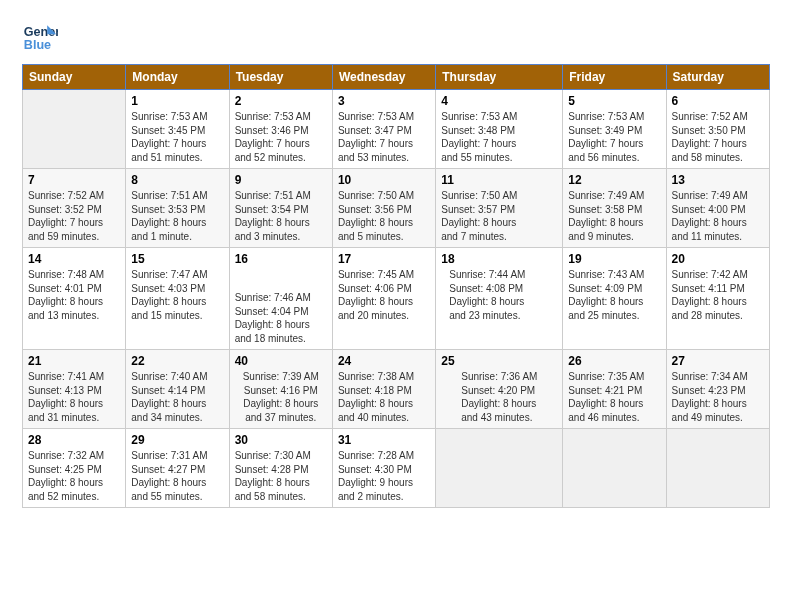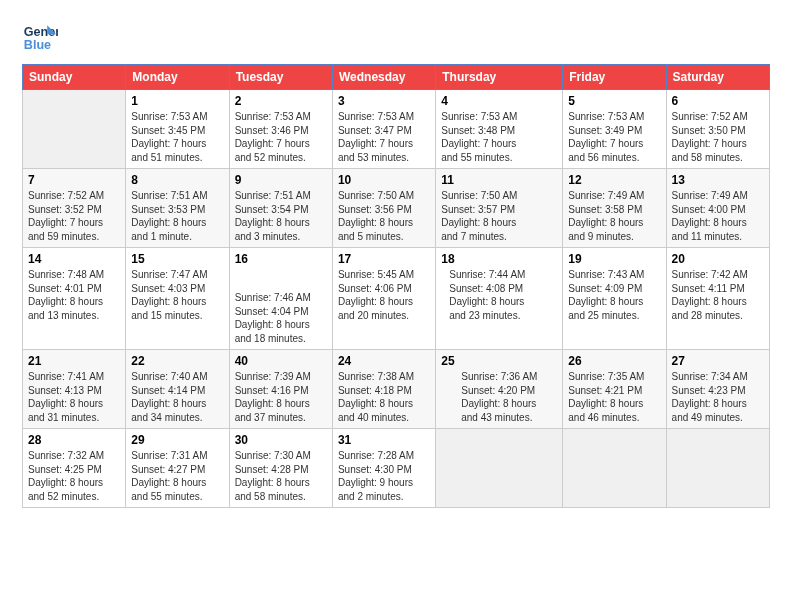--- a/index.html
+++ b/index.html
@@ -42,21 +42,21 @@
       font-size: 14px;
       color: #444;
       font-weight: normal;
     }
     table {
       width: 100%;
       border-collapse: collapse;
       font-size: 10.5px;
     }
     thead tr th {
-      background-color: #ef4444;
+      background-color: #a16207;
       color: #fff;
       padding: 5px 6px;
       text-align: left;
       font-size: 12px;
       font-weight: bold;
       border: 1px solid #5580cc;
     }
     tbody tr td {
       border: 1px solid #ccc;
       padding: 4px 5px;
@@ -226,21 +226,21 @@
           </td>
           <td>
             <span class="day-num">16</span>
             <div class="cell-info" style="white-space: pre-line; margin-top: 25px;">Sunrise: 7:46 AM
 Sunset: 4:04 PM
 Daylight: 8 hours
 and 18 minutes.</div>
           </td>
           <td>
             <span class="day-num">17</span>
-            <div class="cell-info" style="white-space: pre-line;">Sunrise: 5:45 AM
+            <div class="cell-info" style="white-space: pre-line;">Sunrise: 7:45 AM
 Sunset: 4:06 PM
 Daylight: 8 hours
 and 20 minutes.</div>
           </td>
           <td>
             <span class="day-num">18</span>
             <div class="cell-info" style="white-space: pre-line; margin-left: 8px;">Sunrise: 7:44 AM
 Sunset: 4:08 PM
 Daylight: 8 hours
 and 23 minutes.</div>
@@ -270,21 +270,21 @@
           </td>
           <td>
             <span class="day-num">22</span>
             <div class="cell-info" style="white-space: pre-line;">Sunrise: 7:40 AM
 Sunset: 4:14 PM
 Daylight: 8 hours
 and 34 minutes.</div>
           </td>
           <td>
             <span class="day-num">40</span>
-            <div class="cell-info" style="white-space: pre-line;">Sunrise: 7:39 AM
+            <div class="cell-info" style="white-space: pre-line; text-align: center;">Sunrise: 7:39 AM
 Sunset: 4:16 PM
 Daylight: 8 hours
 and 37 minutes.</div>
           </td>
           <td>
             <span class="day-num">24</span>
             <div class="cell-info" style="white-space: pre-line;">Sunrise: 7:38 AM
 Sunset: 4:18 PM
 Daylight: 8 hours
 and 40 minutes.</div>

